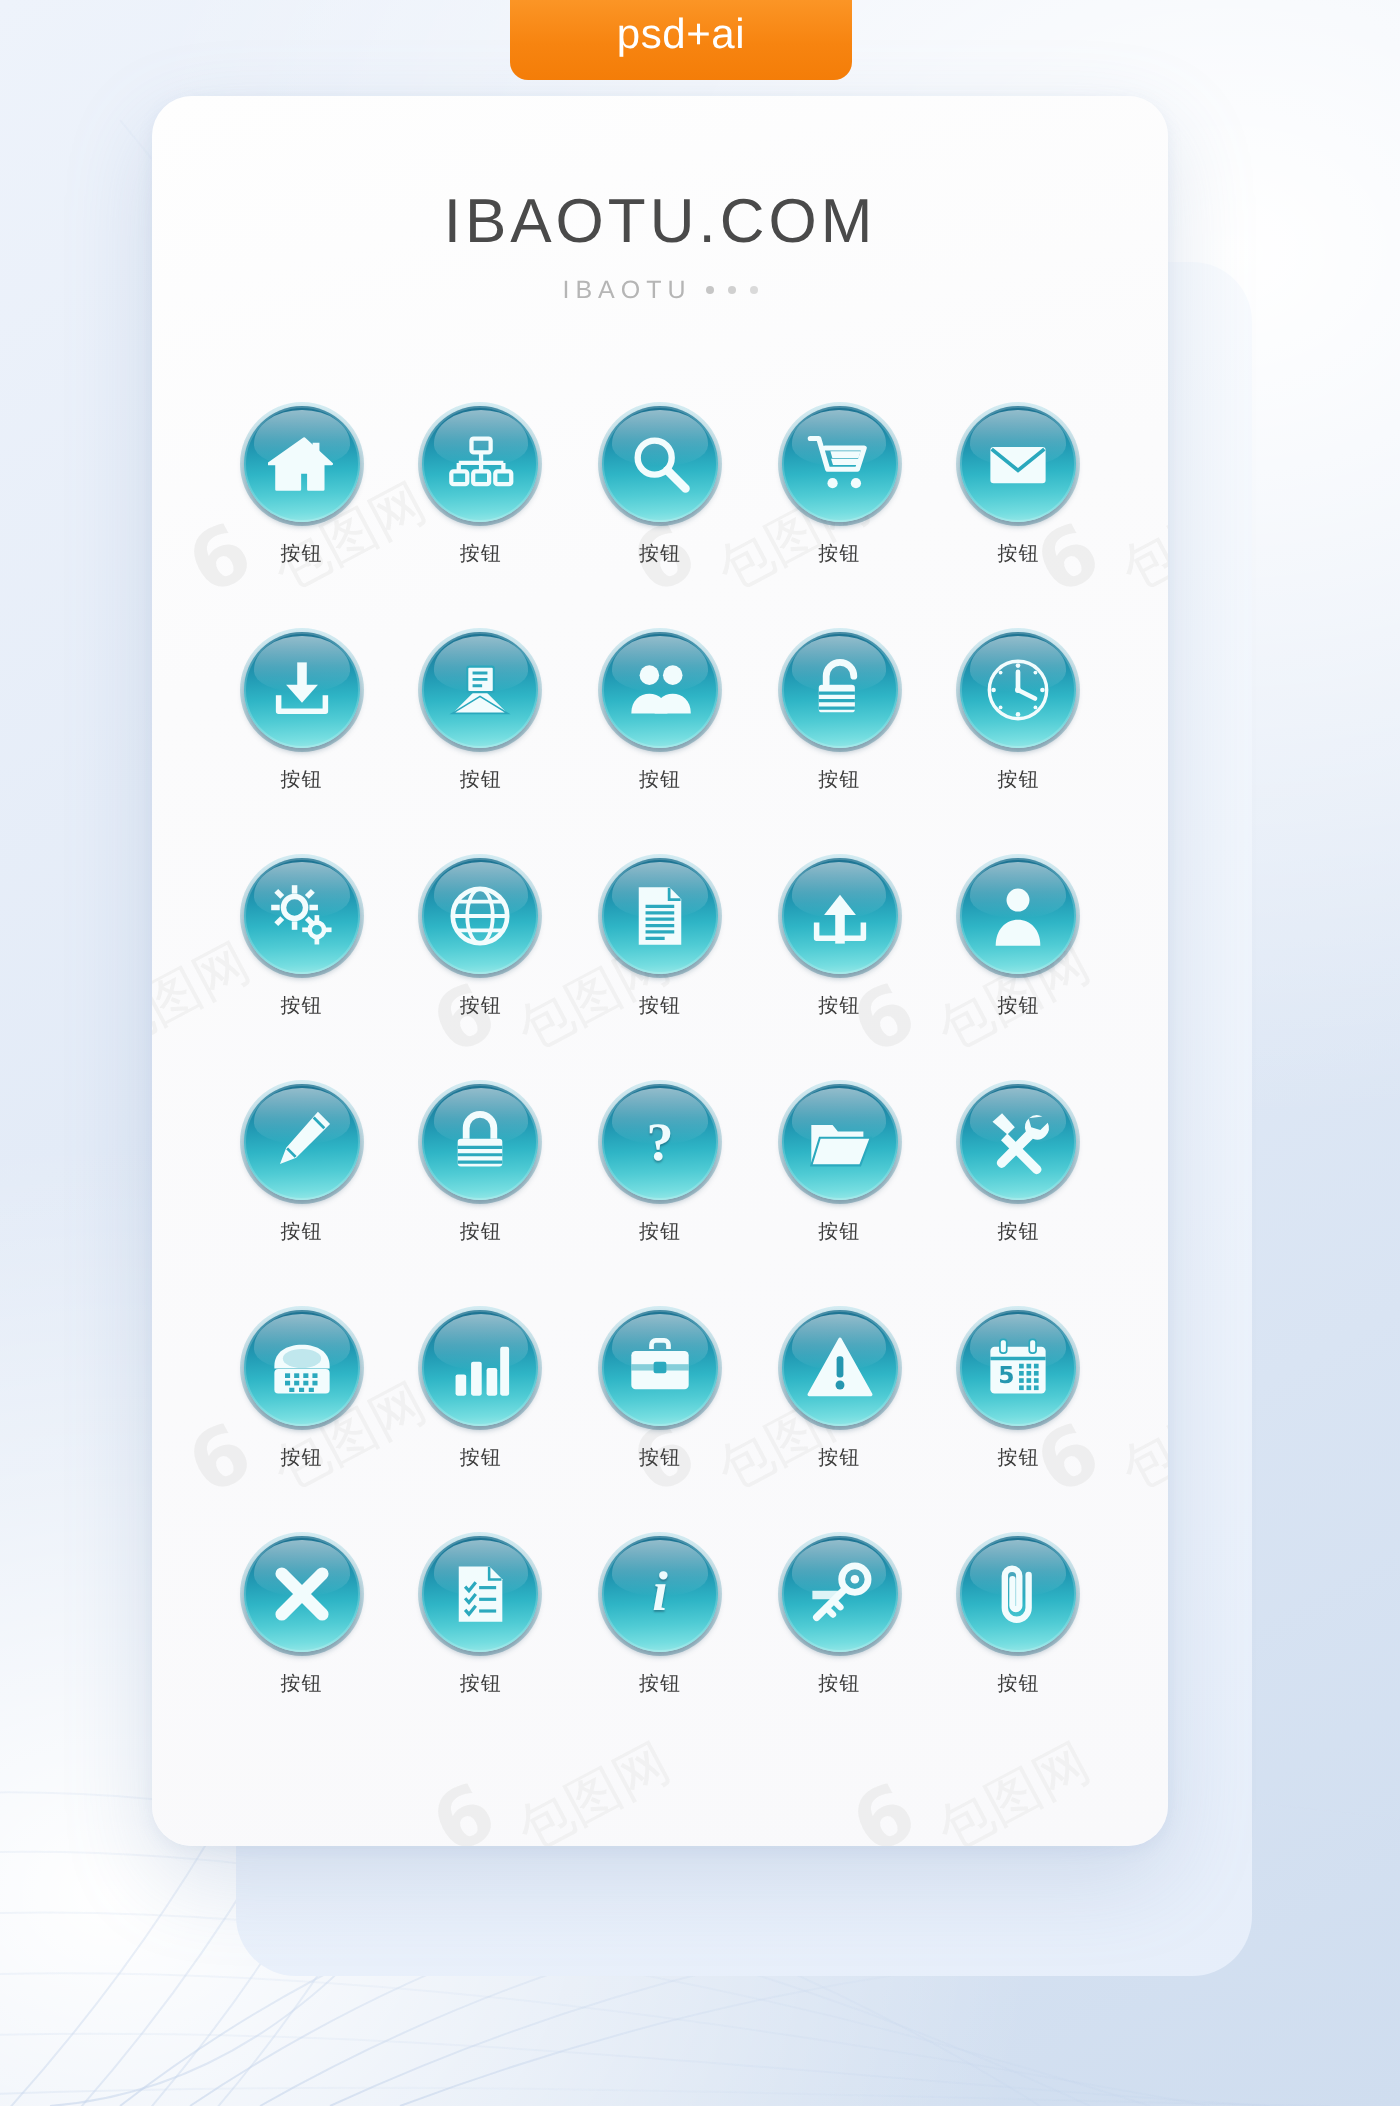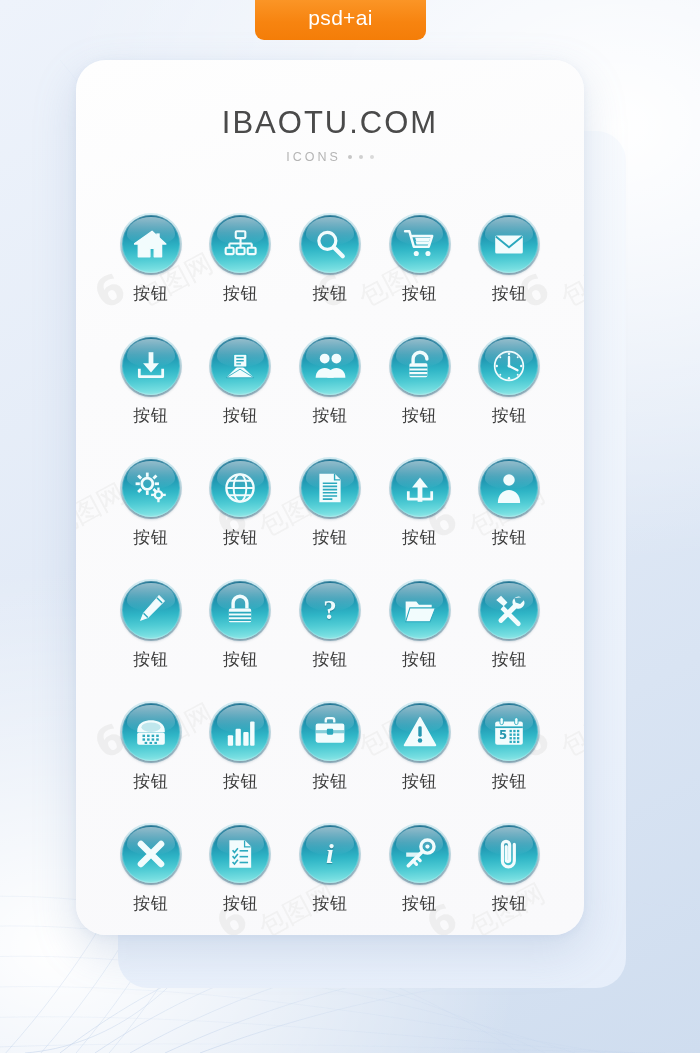--- a/index.html
+++ b/index.html
@@ -56,25 +56,25 @@
     width: 508px;
     height: 857px;
     background: linear-gradient(160deg, #fdfeff 0%, #f0f5fc 45%, #e6eefa 100%);
     border-radius: 30px;
     z-index: 1;
   }
 
   #card-front {
     position: absolute;
     left: 76px;
-    top: 60px;
+    top: 48px;
     width: 508px;
     height: 875px;
     background: linear-gradient(165deg, #fefefe 0%, #fbfbfc 30%, #f9f9fb 100%);
-    border-radius: 30px;
+    border-radius: 20px;
     box-shadow: 0 16px 44px rgba(120, 145, 185, .22), 0 2px 8px rgba(120,145,185,.10);
     z-index: 3;
     overflow: hidden;
   }
 
   
   #watermark {
     position: absolute;
     inset: 0;
     z-index: 1;
@@ -180,21 +180,21 @@
   .orb-glyph svg { display: block; }
   .glyph-text {
     color: #eefbfd;
     font-weight: 700;
     text-shadow: 0 1px 1px rgba(20,70,90,.45);
     line-height: 1;
   }
 
   .icon-label {
     margin-top: 9px;
-    font-size: 17px;
+    font-size: 10px;
     color: #3c3c3c;
     letter-spacing: .5px;
     font-family: "DejaVu Sans", "Liberation Sans", sans-serif;
   }
 </style>
 </head>
 <body>
 
 <div id="bg-base"></div>
 
@@ -272,21 +272,21 @@
         </g>
       <g transform="translate(360,880) rotate(-28)">
           <use href="#wm-unit"></use>
         </g>
     </g>
   </svg>
 
   <div id="card-header">
     <div id="site-title">IBAOTU.COM</div>
     <div id="subtitle-row">
-      <span id="subtitle-text">ICONS</span>
+      <span id="subtitle-text">IBAOTU</span>
       <span class="sub-dot d1"></span>
       <span class="sub-dot d2"></span>
       <span class="sub-dot d3"></span>
     </div>
   </div>
 
   <div id="icon-grid">
       <div class="icon-cell">
         <div class="orb">
           <div class="orb-gloss"></div>

